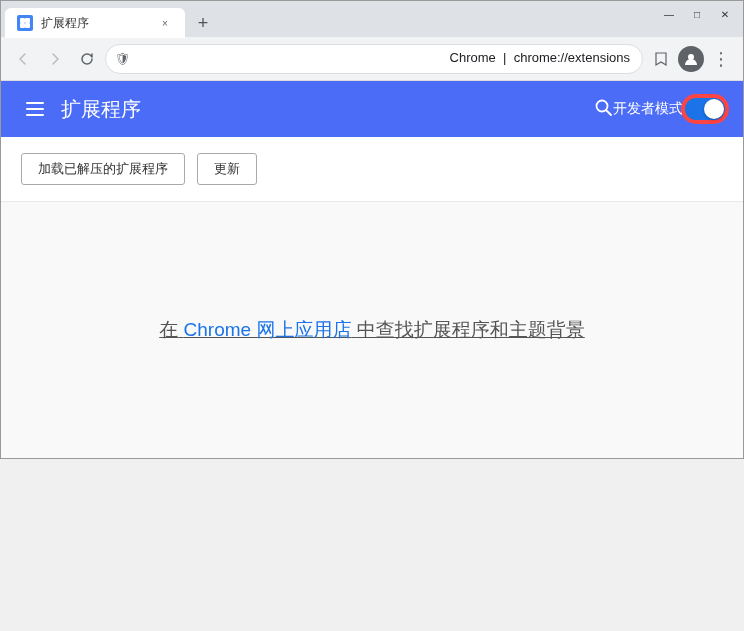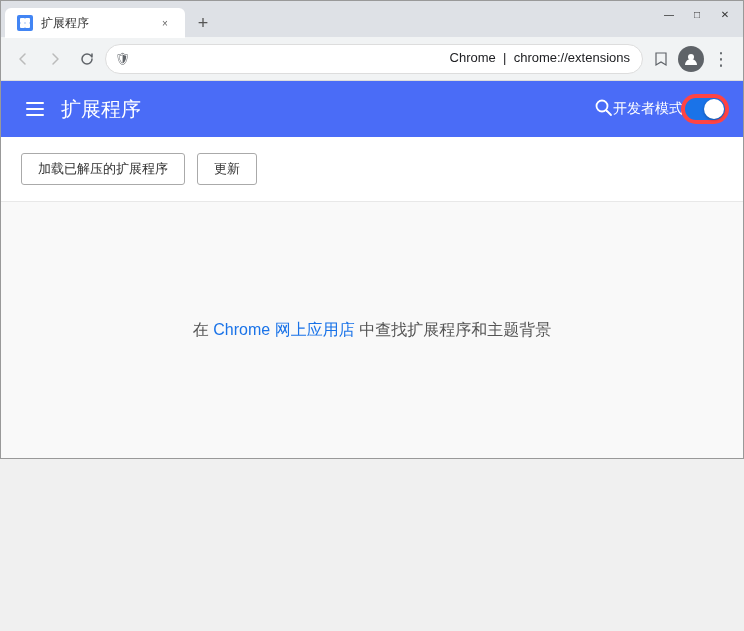--- a/index.html
+++ b/index.html
@@ -293,22 +293,23 @@
 
     .empty-state {
       flex: 1;
       display: flex;
       align-items: center;
       justify-content: center;
       background: #f9f9f9;
     }
 
     .empty-text {
-      font-size: 16px;
+      font-size: 19px;
       color: #555;
+      text-decoration: underline;
     }
 
     .empty-text a {
       color: #1a73e8;
       text-decoration: none;
     }
 
     
     .profile-icon {
       width: 26px;

